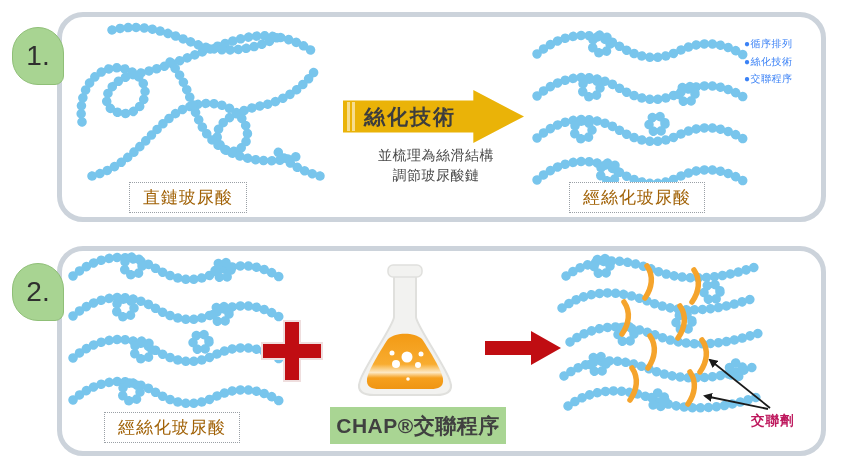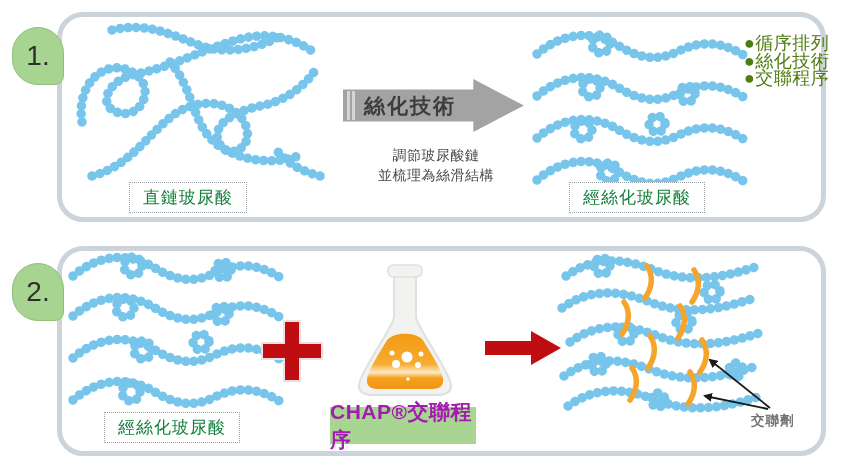--- a/index.html
+++ b/index.html
@@ -9,36 +9,36 @@
          border:5px solid #ccd3db;border-radius:26px;box-sizing:border-box;}
   .panel1{top:12px;}
   .panel2{top:246px;}
   .badge{position:absolute;left:12px;width:50px;height:56px;background:#a8d492;
          border:1px solid #8fbf77;border-radius:26px 26px 9px 26px;
          display:flex;align-items:center;justify-content:center;
          font-size:28px;color:#2f2f2f;font-weight:500;z-index:5;}
   .badge1{top:27px;}
   .badge2{top:263px;}
   .lblbox{position:absolute;transform:translateX(-50%);background:#fff;
-          border:1.5px dotted #9aa0a6;padding:3px 13px;font-size:17px;color:#15803d;
+          border:1.5px dotted #9aa0a6;padding:3px 13px;font-size:17px;color:#a16207;
           letter-spacing:1px;white-space:nowrap;z-index:4;}
-  .arrow-green{position:absolute;left:343px;top:79px;width:181px;height:53px;background:#a3a3a3;
+  .arrow-green{position:absolute;left:343px;top:90px;width:181px;height:53px;background:#eab308;
                clip-path:polygon(0 20%,72% 20%,72% 0,100% 50%,72% 100%,72% 80%,0 80%);}
   .arrow-green .stripe{position:absolute;top:23%;height:54%;width:2.5px;background:rgba(255,255,255,.55);}
   .arrow-green .s1{left:4px;} .arrow-green .s2{left:9px;}
   .arrow-green .txt{position:absolute;left:6%;width:62%;top:50%;transform:translateY(-50%);
                     text-align:center;font-size:21px;font-weight:bold;color:#3d3d3d;letter-spacing:2px;}
   .desc{position:absolute;left:347px;top:145px;width:178px;text-align:center;
         font-size:14px;line-height:20px;color:#4a4a4a;letter-spacing:.5px;}
-  .bullets{position:absolute;left:744px;top:35px;font-size:18px;line-height:17.5px;
-           color:#4d7c0f;letter-spacing:.5px;}
-  .greenbox{position:absolute;left:330px;top:407px;width:146px;height:37px;background:#a9d593;
+  .bullets{position:absolute;left:744px;top:35px;font-size:10px;line-height:17.5px;
+           color:#3b82f6;letter-spacing:.5px;}
+  .greenbox{position:absolute;left:330px;top:407px;width:176px;height:37px;background:#a9d593;
             display:flex;align-items:center;justify-content:center;
-            font-size:21px;font-weight:bold;color:#a21caf;letter-spacing:.5px;}
-  .xlinker{position:absolute;left:751px;top:412px;font-size:13.5px;font-weight:bold;color:#737373;
+            font-size:21px;font-weight:bold;color:#404040;letter-spacing:.5px;}
+  .xlinker{position:absolute;left:751px;top:412px;font-size:13.5px;font-weight:bold;color:#be185d;
            letter-spacing:1px;}
   svg{position:absolute;overflow:visible;}
 </style>
 </head>
 <body>
 
 <div class="stage">
 
   <div class="panel panel1"></div>
   <div class="panel panel2"></div>
@@ -76,22 +76,22 @@
 
   <div class="lblbox" style="left:188px;top:182px">直鏈玻尿酸</div>
 
   <div class="arrow-green">
     <div class="stripe s1"></div>
     <div class="stripe s2"></div>
     <span class="txt">絲化技術</span>
   </div>
 
   <div class="desc">
+    <div>並梳理為絲滑結構</div>
     <div>調節玻尿酸鏈</div>
-    <div>並梳理為絲滑結構</div>
   </div>
 
   <div class="lblbox" style="left:637px;top:182px">經絲化玻尿酸</div>
 
   <div class="bullets">
     <div>●循序排列</div>
     <div>●絲化技術</div>
     <div>●交聯程序</div>
   </div>
 

